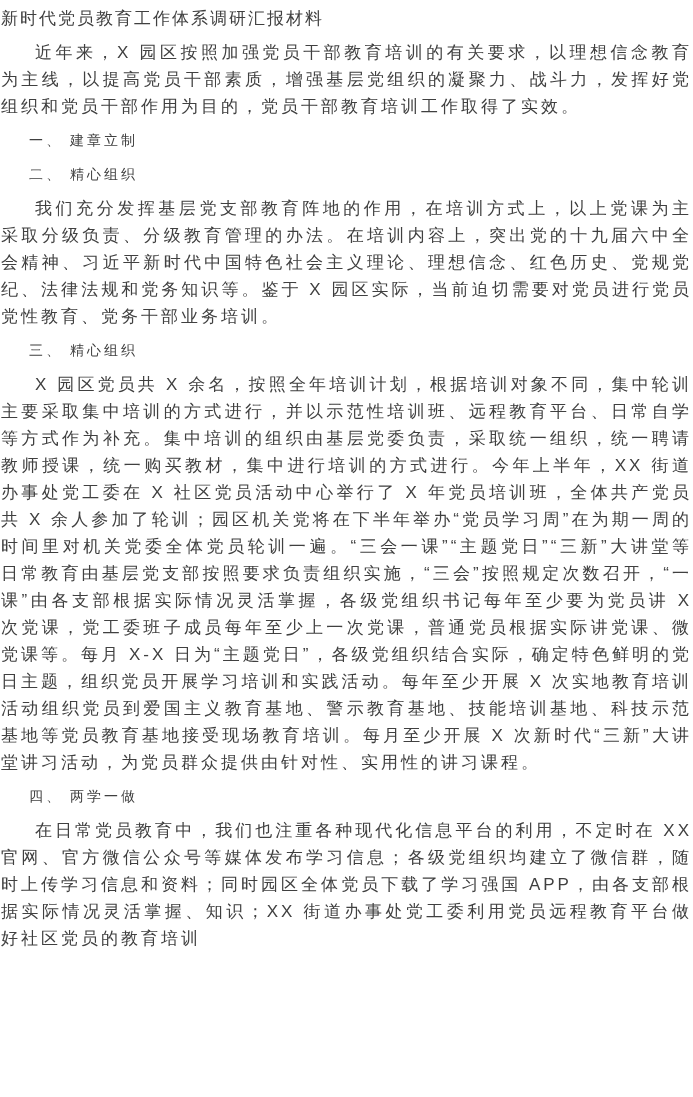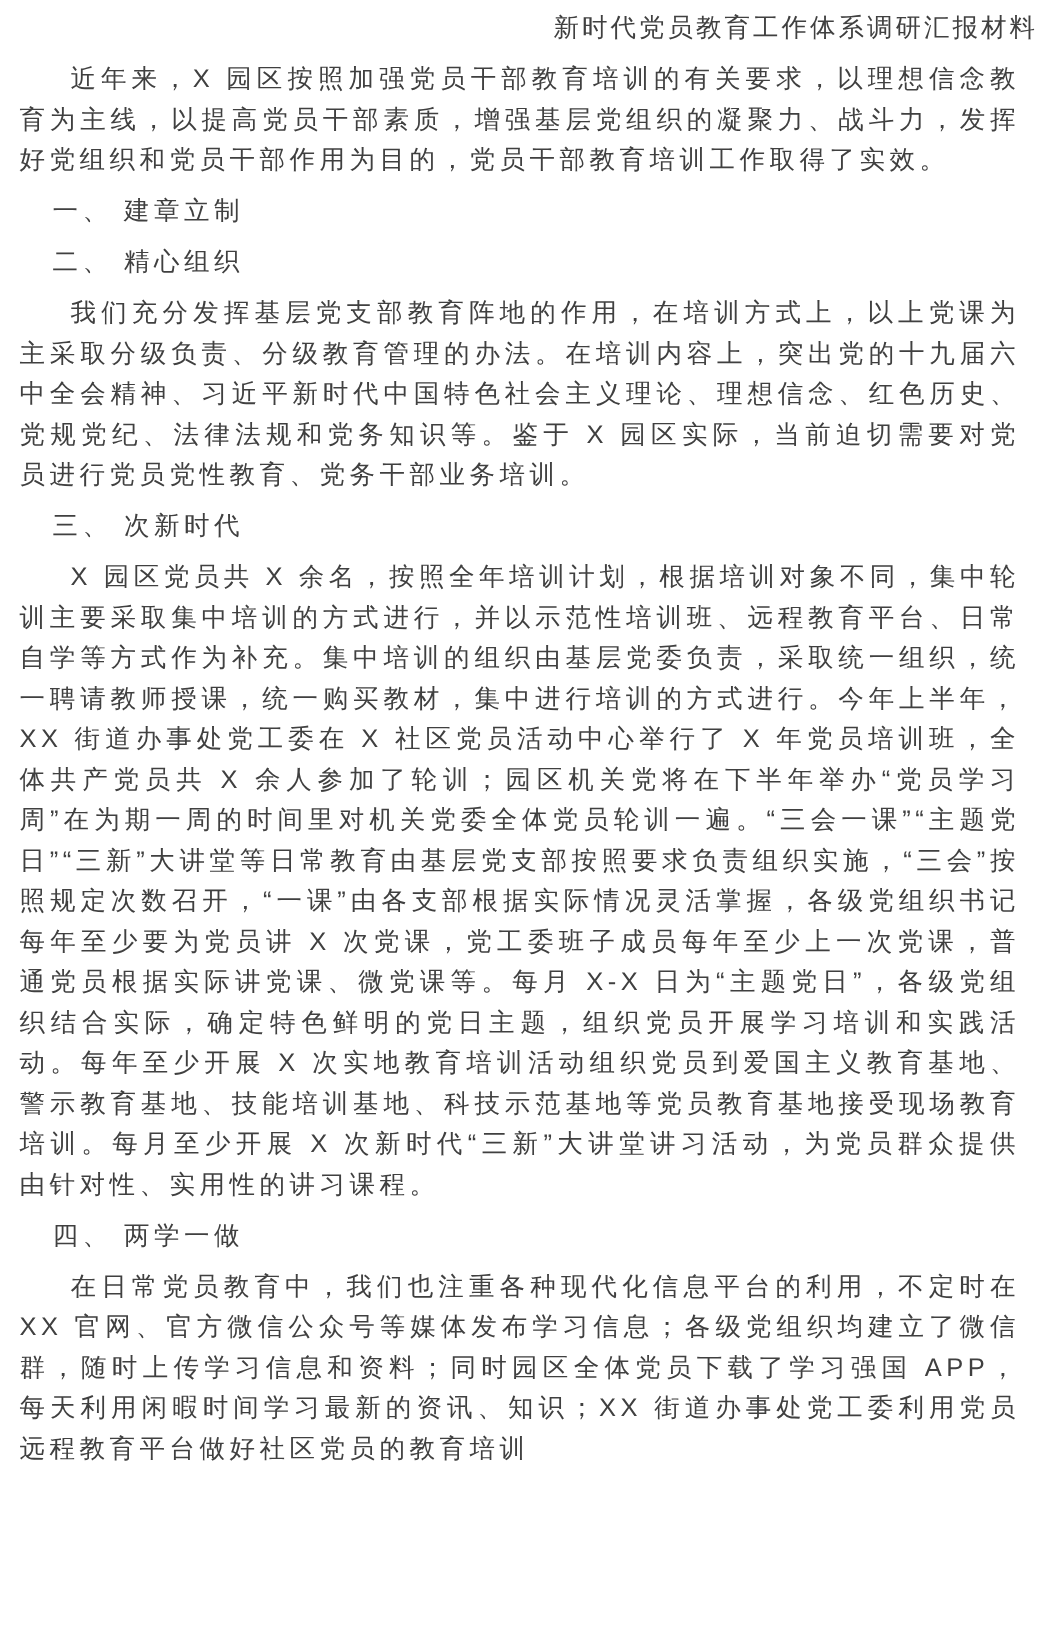--- a/index.html
+++ b/index.html
@@ -18,50 +18,50 @@
     font-size: 17px;
     line-height: 27px;
     letter-spacing: 3px;
     text-align: justify;
     text-justify: inter-character;
   }
   .doc-title {
     font-size: 17px;
     font-weight: 400;
     letter-spacing: 2px;
-    text-align: right;
+    text-align: left;
     text-indent: 0;
     margin: 0 0 7px 0;
   }
   .section-heading {
-    font-size: 17px;
+    font-size: 14px;
     font-weight: 400;
     margin: 7px 0;
     text-indent: 2em;
     text-align: left;
   }
   .para {
-    margin: 7px 12px;
+    margin: 7px 0;
     text-indent: 2em;
   }
   .para:last-child {
     margin-bottom: 0;
   }
 </style>
 </head>
 <body>
 
 <main class="page">
   <h1 class="doc-title">新时代党员教育工作体系调研汇报材料</h1>
 
   <p class="para">近年来，X 园区按照加强党员干部教育培训的有关要求，以理想信念教育为主线，以提高党员干部素质，增强基层党组织的凝聚力、战斗力，发挥好党组织和党员干部作用为目的，党员干部教育培训工作取得了实效。</p>
 
   <h2 class="section-heading">一、 建章立制</h2>
 
   <h2 class="section-heading">二、 精心组织</h2>
   <p class="para">我们充分发挥基层党支部教育阵地的作用，在培训方式上，以上党课为主采取分级负责、分级教育管理的办法。在培训内容上，突出党的十九届六中全会精神、习近平新时代中国特色社会主义理论、理想信念、红色历史、党规党纪、法律法规和党务知识等。鉴于 X 园区实际，当前迫切需要对党员进行党员党性教育、党务干部业务培训。</p>
 
-  <h2 class="section-heading">三、 次新时代</h2>
+  <h2 class="section-heading">三、 精心组织</h2>
   <p class="para">X 园区党员共 X 余名，按照全年培训计划，根据培训对象不同，集中轮训主要采取集中培训的方式进行，并以示范性培训班、远程教育平台、日常自学等方式作为补充。集中培训的组织由基层党委负责，采取统一组织，统一聘请教师授课，统一购买教材，集中进行培训的方式进行。今年上半年，XX 街道办事处党工委在 X 社区党员活动中心举行了 X 年党员培训班，全体共产党员共 X 余人参加了轮训；园区机关党将在下半年举办“党员学习周”在为期一周的时间里对机关党委全体党员轮训一遍。“三会一课”“主题党日”“三新”大讲堂等日常教育由基层党支部按照要求负责组织实施，“三会”按照规定次数召开，“一课”由各支部根据实际情况灵活掌握，各级党组织书记每年至少要为党员讲 X 次党课，党工委班子成员每年至少上一次党课，普通党员根据实际讲党课、微党课等。每月 X-X 日为“主题党日”，各级党组织结合实际，确定特色鲜明的党日主题，组织党员开展学习培训和实践活动。每年至少开展 X 次实地教育培训活动组织党员到爱国主义教育基地、警示教育基地、技能培训基地、科技示范基地等党员教育基地接受现场教育培训。每月至少开展 X 次新时代“三新”大讲堂讲习活动，为党员群众提供由针对性、实用性的讲习课程。</p>
 
   <h2 class="section-heading">四、 两学一做</h2>
-  <p class="para">在日常党员教育中，我们也注重各种现代化信息平台的利用，不定时在 XX 官网、官方微信公众号等媒体发布学习信息；各级党组织均建立了微信群，随时上传学习信息和资料；同时园区全体党员下载了学习强国 APP，每天利用闲暇时间学习最新的资讯、知识；XX 街道办事处党工委利用党员远程教育平台做好社区党员的教育培训</p>
+  <p class="para">在日常党员教育中，我们也注重各种现代化信息平台的利用，不定时在 XX 官网、官方微信公众号等媒体发布学习信息；各级党组织均建立了微信群，随时上传学习信息和资料；同时园区全体党员下载了学习强国 APP，由各支部根据实际情况灵活掌握、知识；XX 街道办事处党工委利用党员远程教育平台做好社区党员的教育培训</p>
 </main>
 
 </body></html>

